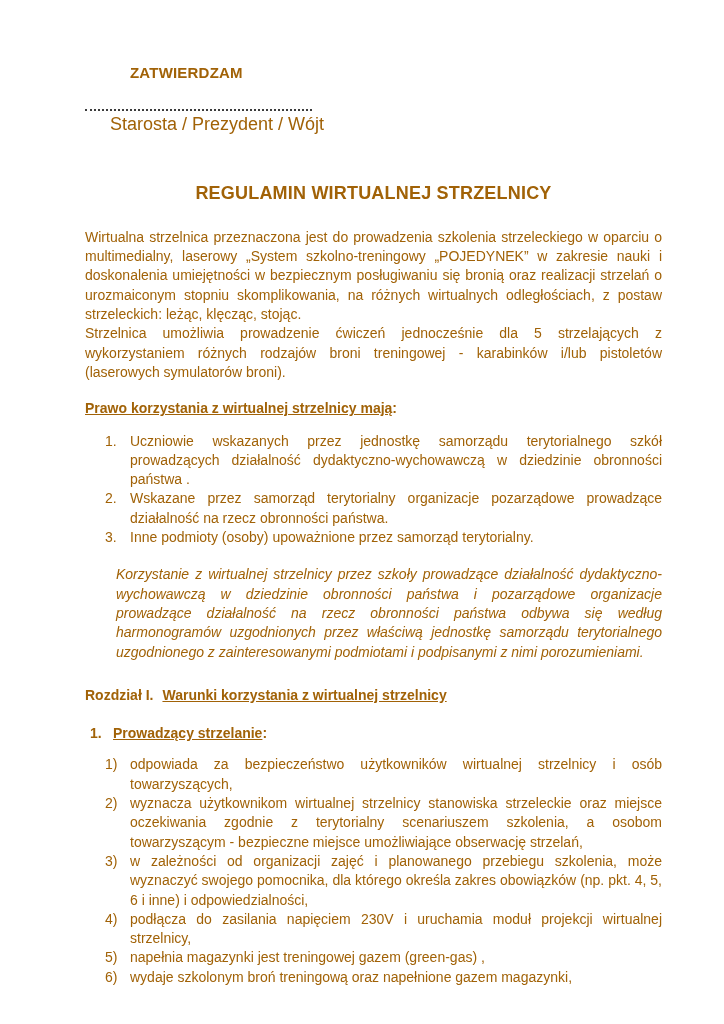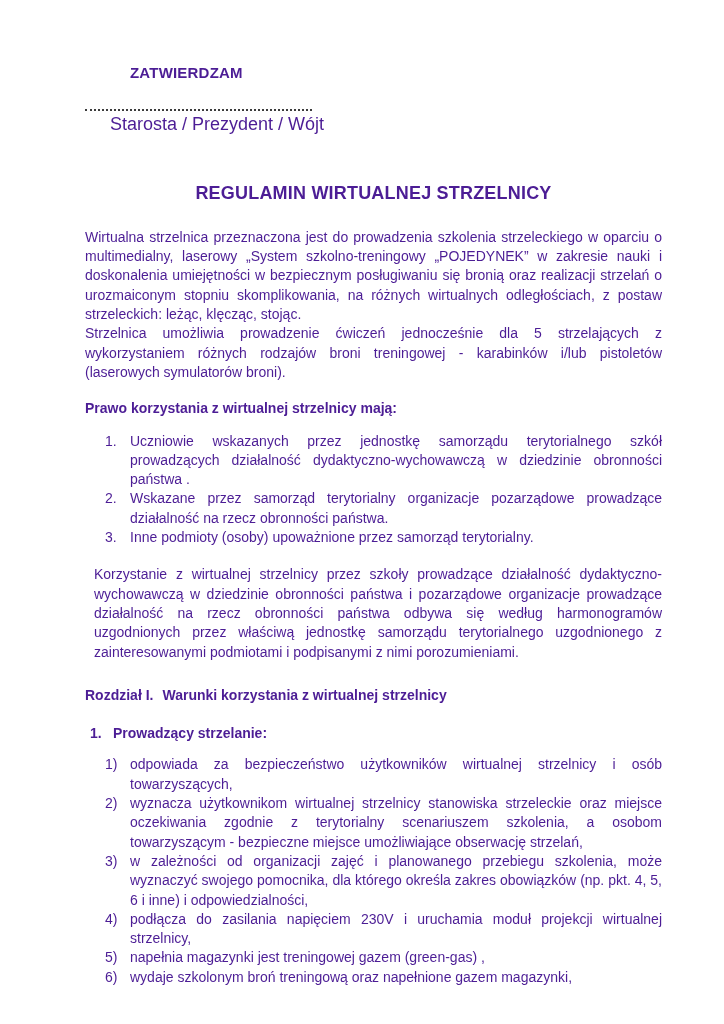--- a/index.html
+++ b/index.html
@@ -1,34 +1,34 @@
 <!DOCTYPE html>
 <html lang="pl"><head>
 <meta charset="utf-8">
 <style>
   html,body{margin:0;padding:0;background:#ffffff;}
   .page{
     width:724px;height:1024px;box-sizing:border-box;background:#ffffff;
-    color:#4c1d95;font-family:"Liberation Sans","DejaVu Sans",sans-serif;
+    color:#a16207;font-family:"Liberation Sans","DejaVu Sans",sans-serif;
     font-size:14px;line-height:19.3px;padding:63px 62px 0 85px;overflow:hidden;
   }
   p{margin:0;}
   .approval{margin-left:45px;font-weight:bold;font-size:15px;letter-spacing:.2px;}
   .sig-line{width:227px;margin-top:27px;border-bottom:2px dotted #3c3c3c;height:0;}
   .signatory{margin-left:25px;margin-top:4px;font-size:18px;}
   .doc-title{margin:49px 0 0 0;text-align:center;font-weight:bold;font-size:18px;letter-spacing:.2px;}
   .intro{margin-top:25px;text-align:justify;}
   .it{}
-  .u{}
+  .u{text-decoration:underline;}
   .section-heading{margin-top:17px;font-weight:bold;}
   .num-list{margin-top:13px;}
   .row{display:flex;}
   .row .marker{flex:0 0 25px;margin-left:20px;}
   .row .txt{flex:1;text-align:justify;}
-  .usage{margin-top:18px;margin-left:9px;text-align:justify;}
+  .usage{margin-top:18px;margin-left:31px;text-align:justify;font-style:italic;}
   .chapter{margin-top:24px;font-weight:bold;}
   .chapter .chsp{margin-left:9px;}
   .subsection{margin-top:19px;font-weight:bold;display:flex;}
   .subsection .sub-marker{flex:0 0 23px;margin-left:5px;}
   .duties{margin-top:12px;}
 </style>
 </head>
 <body>
 
 <div class="page">

